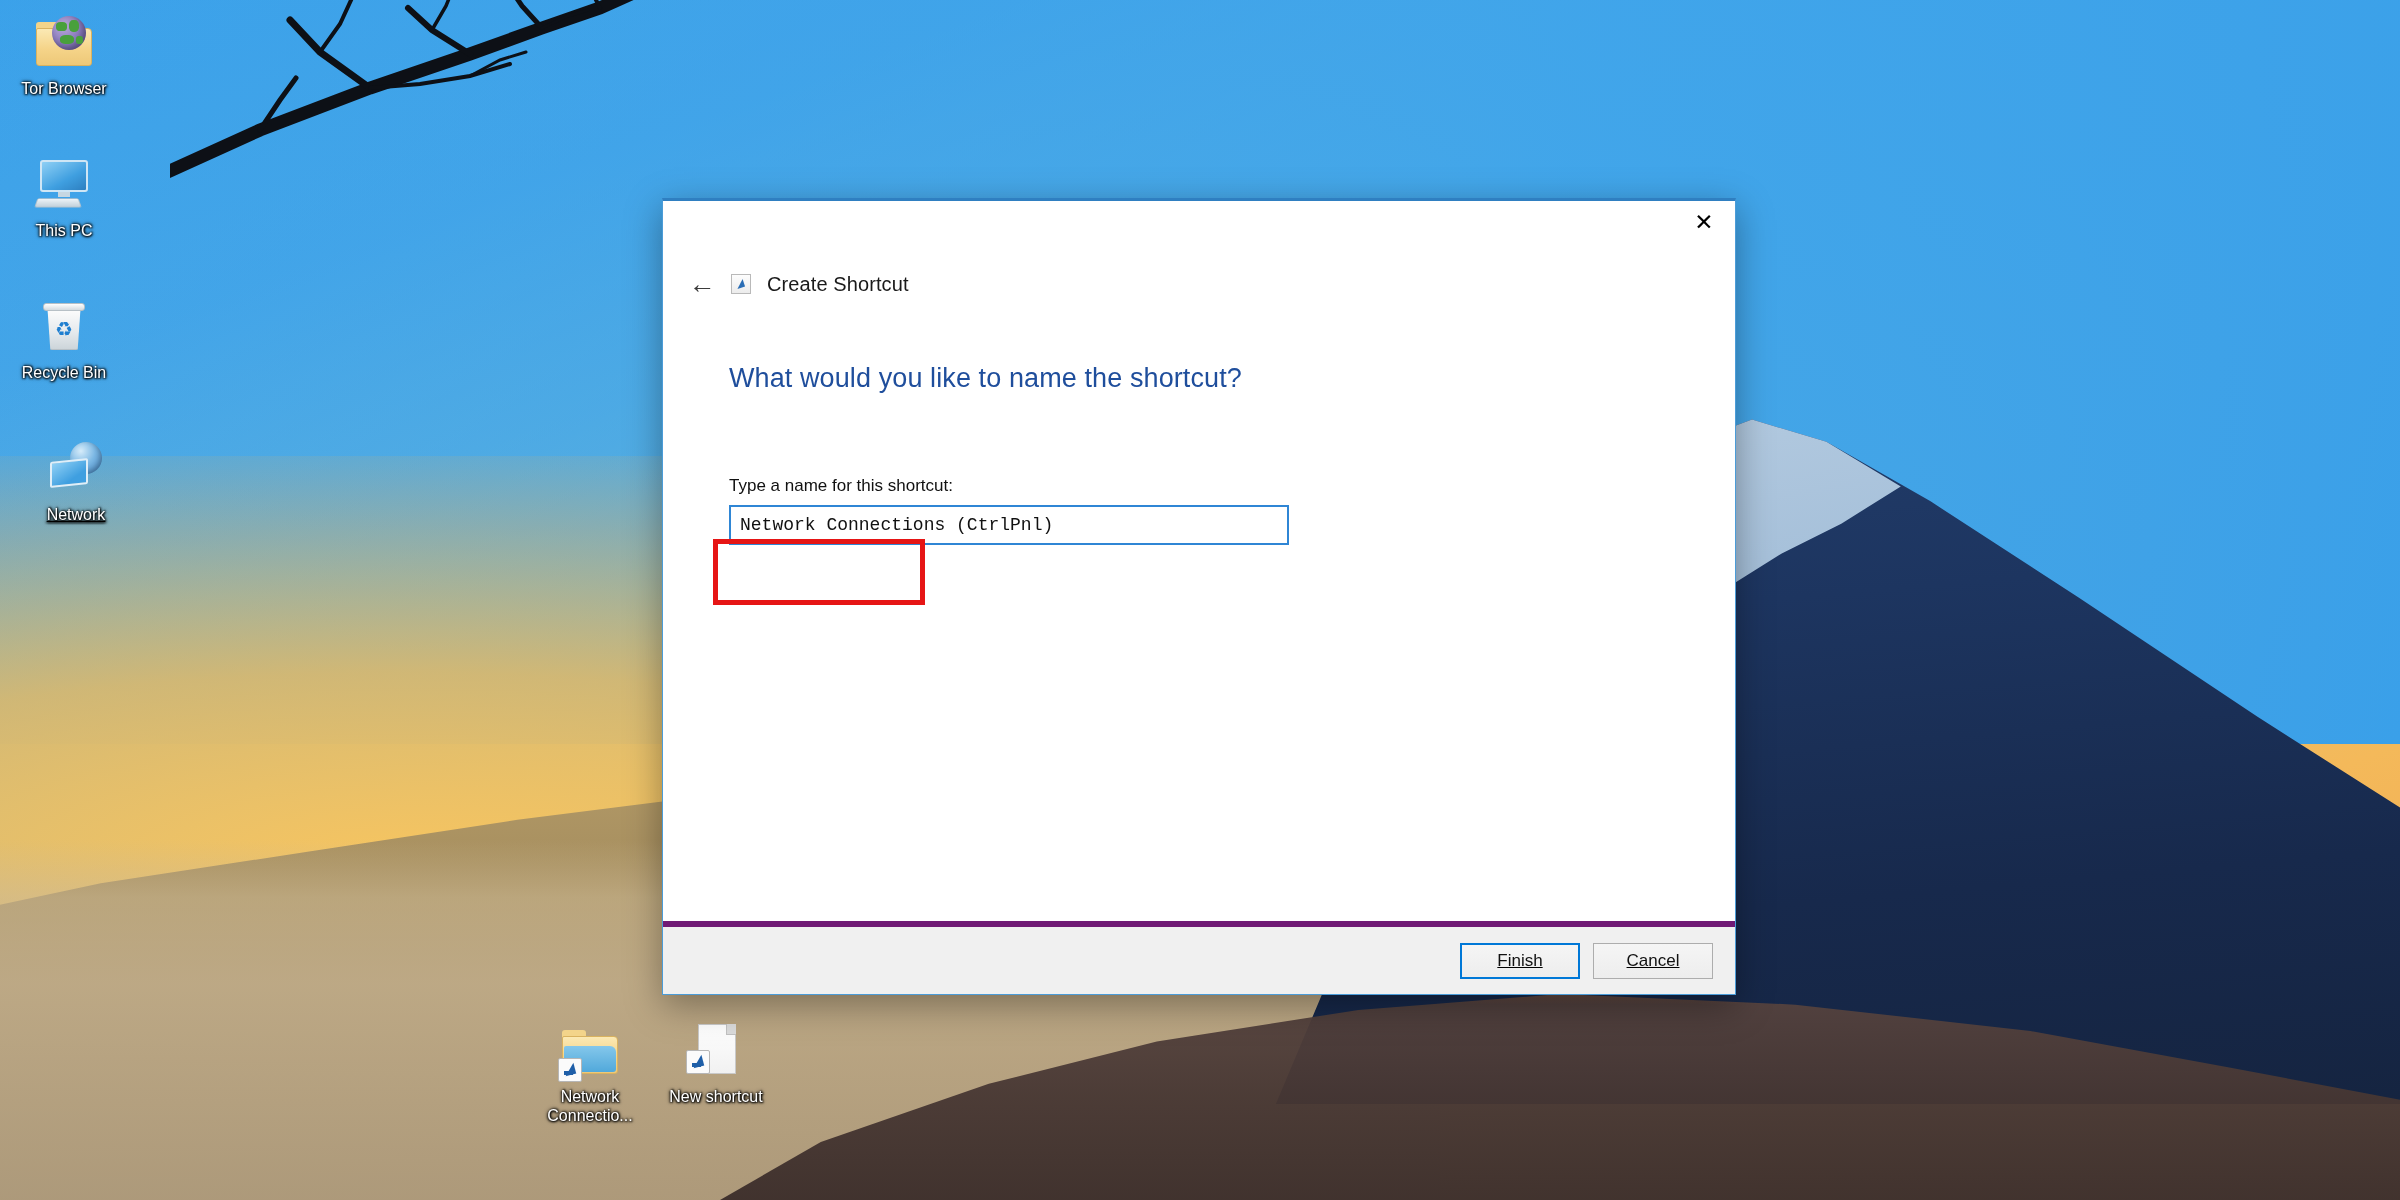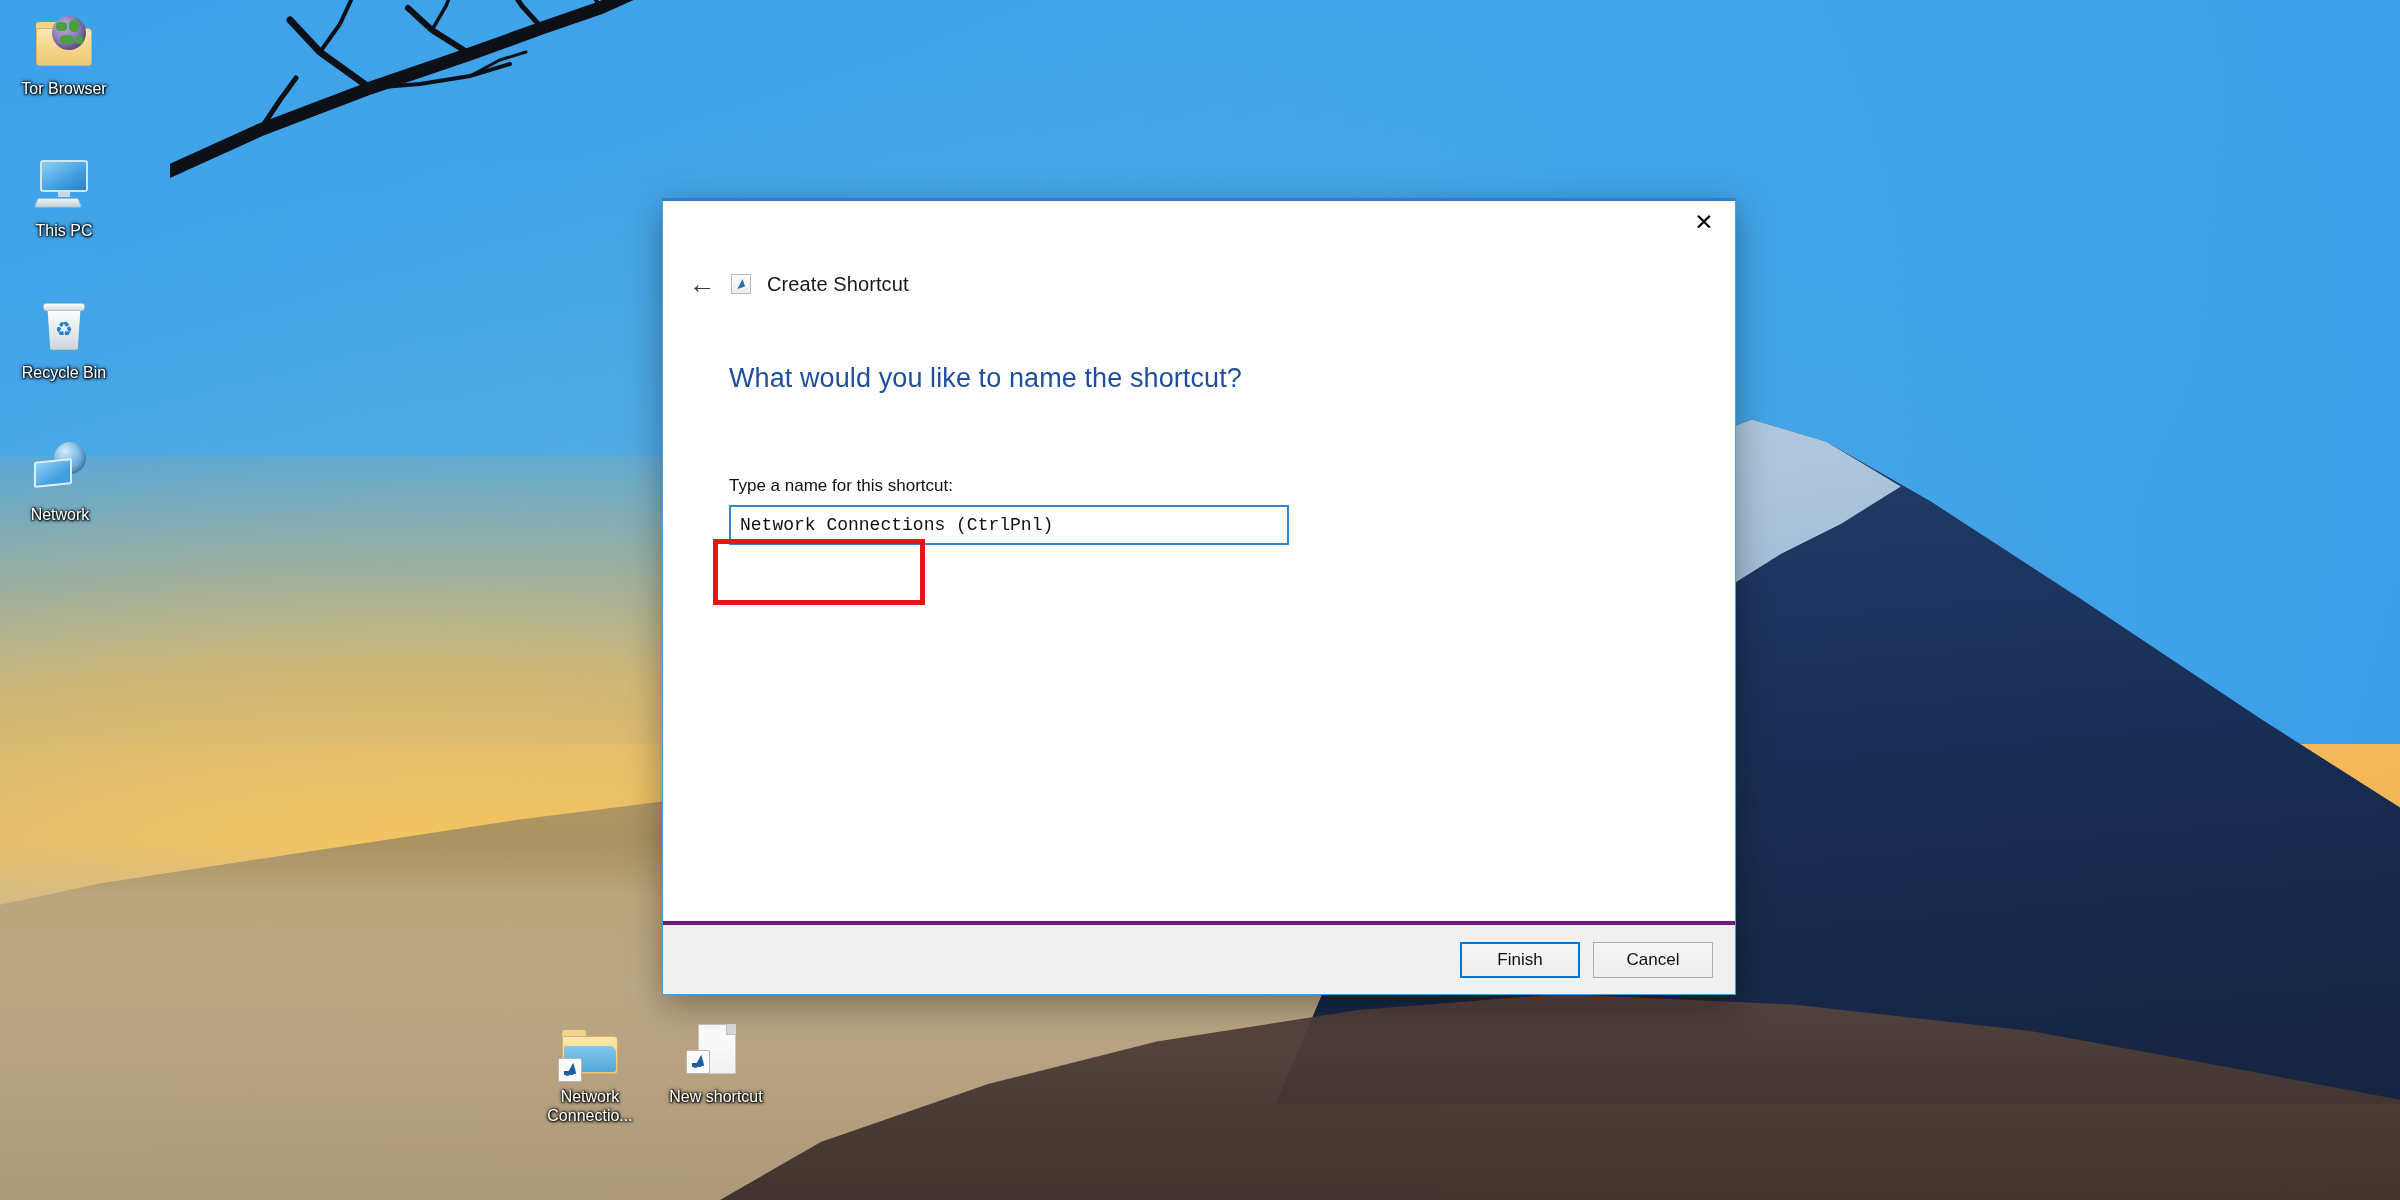--- a/index.html
+++ b/index.html
@@ -334,24 +334,25 @@
     width:212px; height:66px;
     border:5px solid #e61515;
     pointer-events:none;
     z-index:5;
   }
 
   .dlg-footer {
     flex:0 0 auto;
     height:73px;
     background:#f0f0f0;
-    border-top:4px solid #701a75;
+    border-top:6px solid #701a75;
     display:flex; align-items:center; justify-content:flex-end;
     padding-right:22px;
     gap:13px;
+    text-decoration:underline;
   }
   .btn {
     width:120px; height:36px;
     font-family:"Liberation Sans", sans-serif;
     font-size:17px; color:#111;
     background:linear-gradient(180deg,#f5f5f5 0%,#ededed 100%);
     border:1px solid #adadad;
     cursor:default;
   }
   .btn.default {
@@ -418,21 +419,21 @@
 
   <div class="dicon" style="left:8px; top:294px;">
     <div class="glyph bin">
       <div class="can"></div>
         <div class="lid"></div>
         <div class="rec">♻</div>
     </div>
     <div class="cap">Recycle Bin</div>
   </div>
 
-  <div class="dicon" style="left:4px; top:436px;">
+  <div class="dicon" style="left:20px; top:436px;text-decoration:underline;">
     <div class="glyph net">
       <div class="gl"></div>
         <div class="mon"></div>
     </div>
     <div class="cap">Network</div>
   </div>
 
   <div class="dicon" style="left:534px; top:1018px;">
     <div class="glyph">
       <div class="folder">

